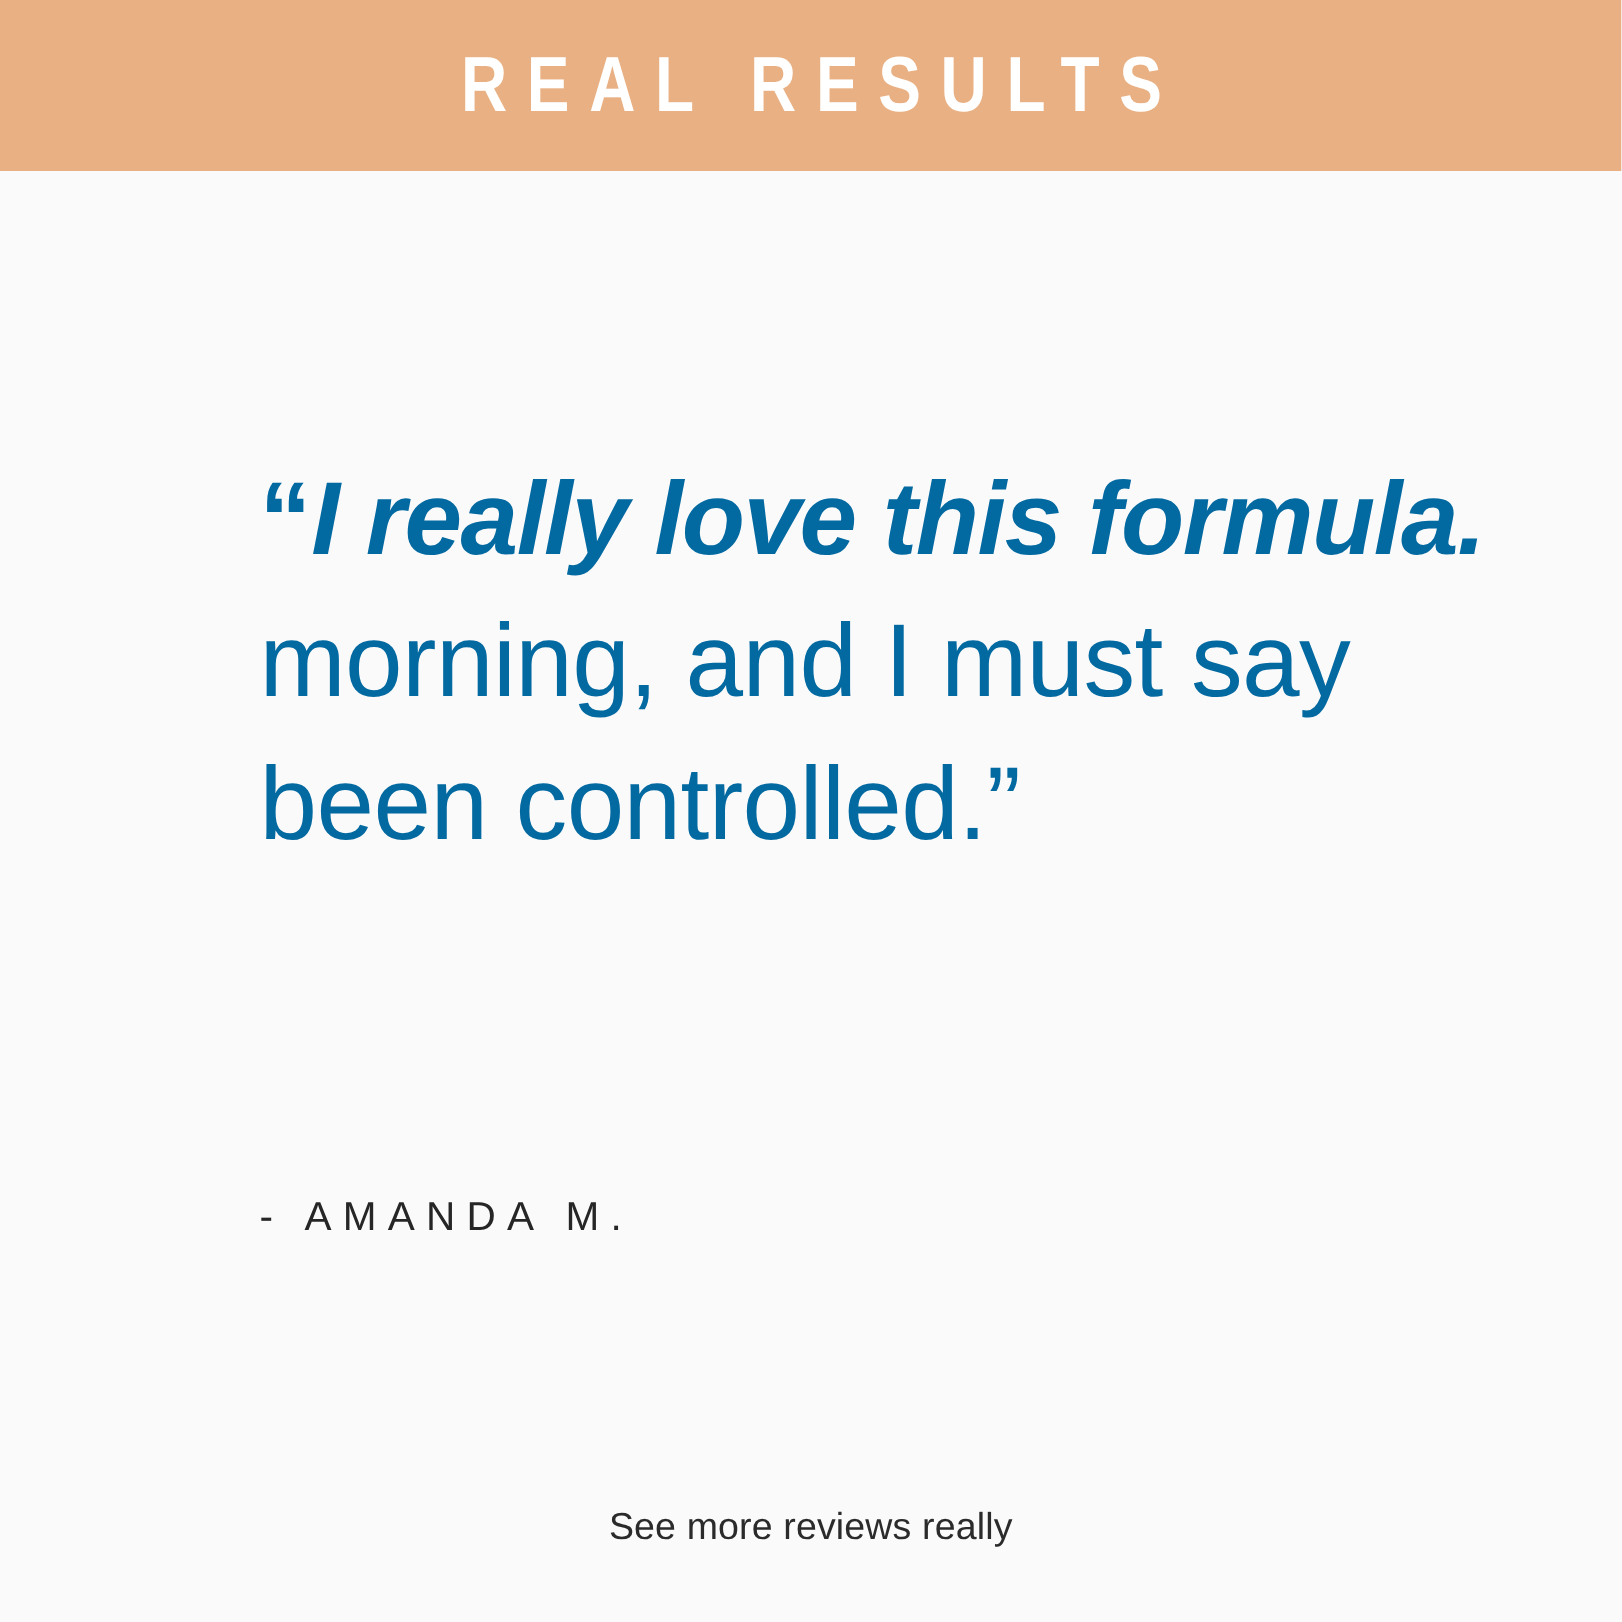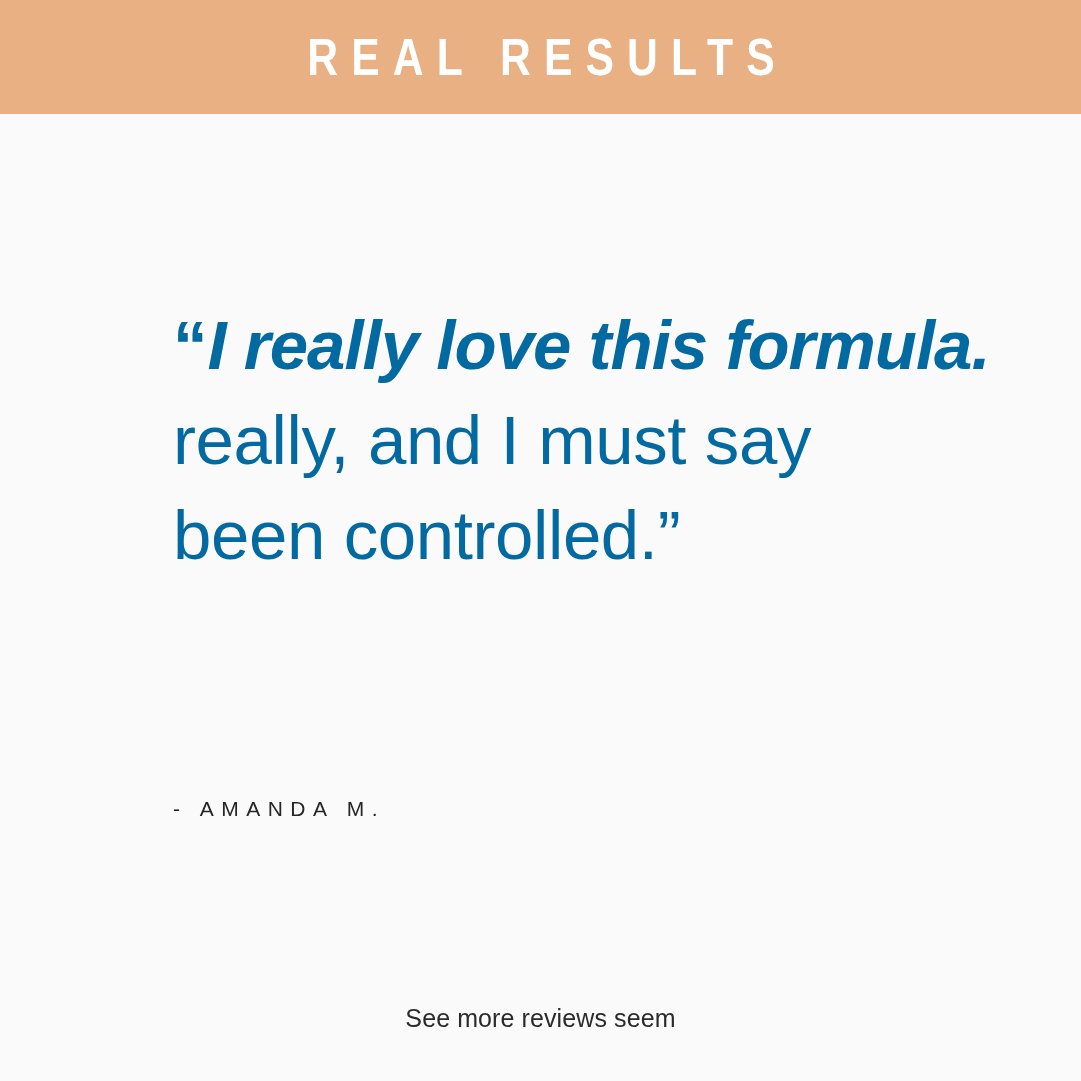--- a/index.html
+++ b/index.html
@@ -81,21 +81,21 @@
     font-style: normal;
     font-weight: 400;
   }
 
   
   #attribution {
     position: absolute;
     left: 173px;
     top: 798px;
     color: #262626;
-    font-size: 21px;
+    font-size: 27px;
     font-weight: 400;
     letter-spacing: 7.5px;
     line-height: 1;
     white-space: nowrap;
   }
 
   
   #footer-note {
     position: absolute;
     left: 0;
@@ -116,24 +116,24 @@
 
   <div id="header-band">
     <div id="header-title">REAL RESULTS</div>
   </div>
 
   <div id="quote-block">
 
     <div class="quote-line lead"><span id="open-quote">“</span><span>I really love this formula.</span></div>
 
 
-    <div class="quote-line"><span>really, and I must say</span></div>
+    <div class="quote-line"><span>morning, and I must say</span></div>
 
 
     <div class="quote-line"><span>been controlled.</span><span id="close-quote">”</span></div>
 
   </div>
 
   <div id="attribution">- AMANDA M.</div>
 
-  <div id="footer-note">See more reviews seem</div>
+  <div id="footer-note">See more reviews really</div>
 
 </div>
 
 </body></html>

